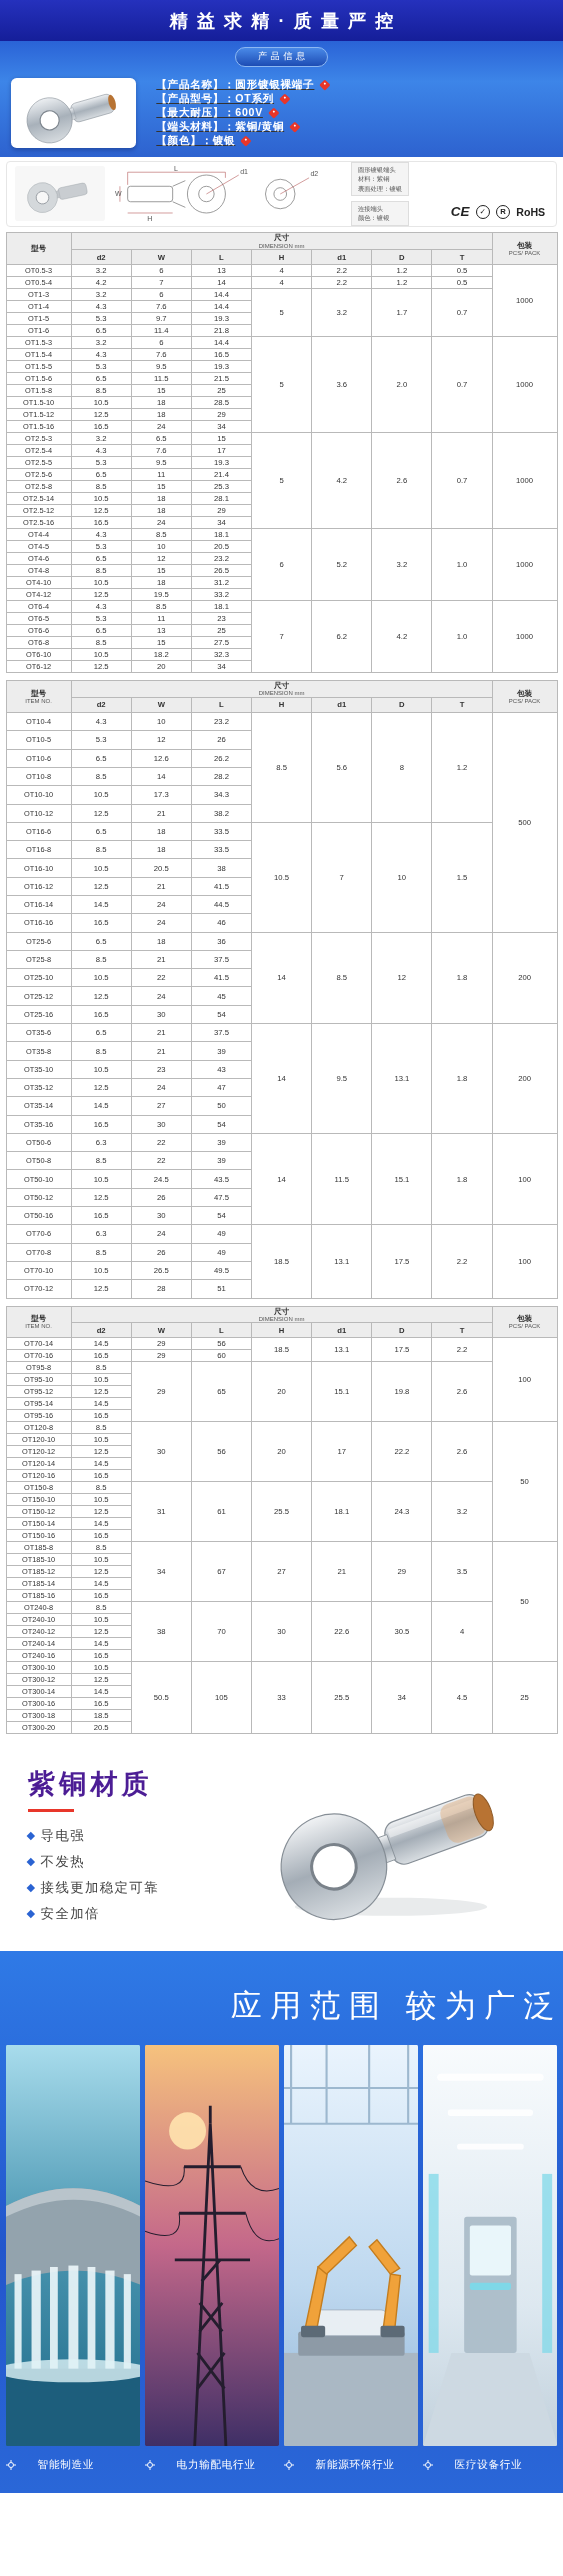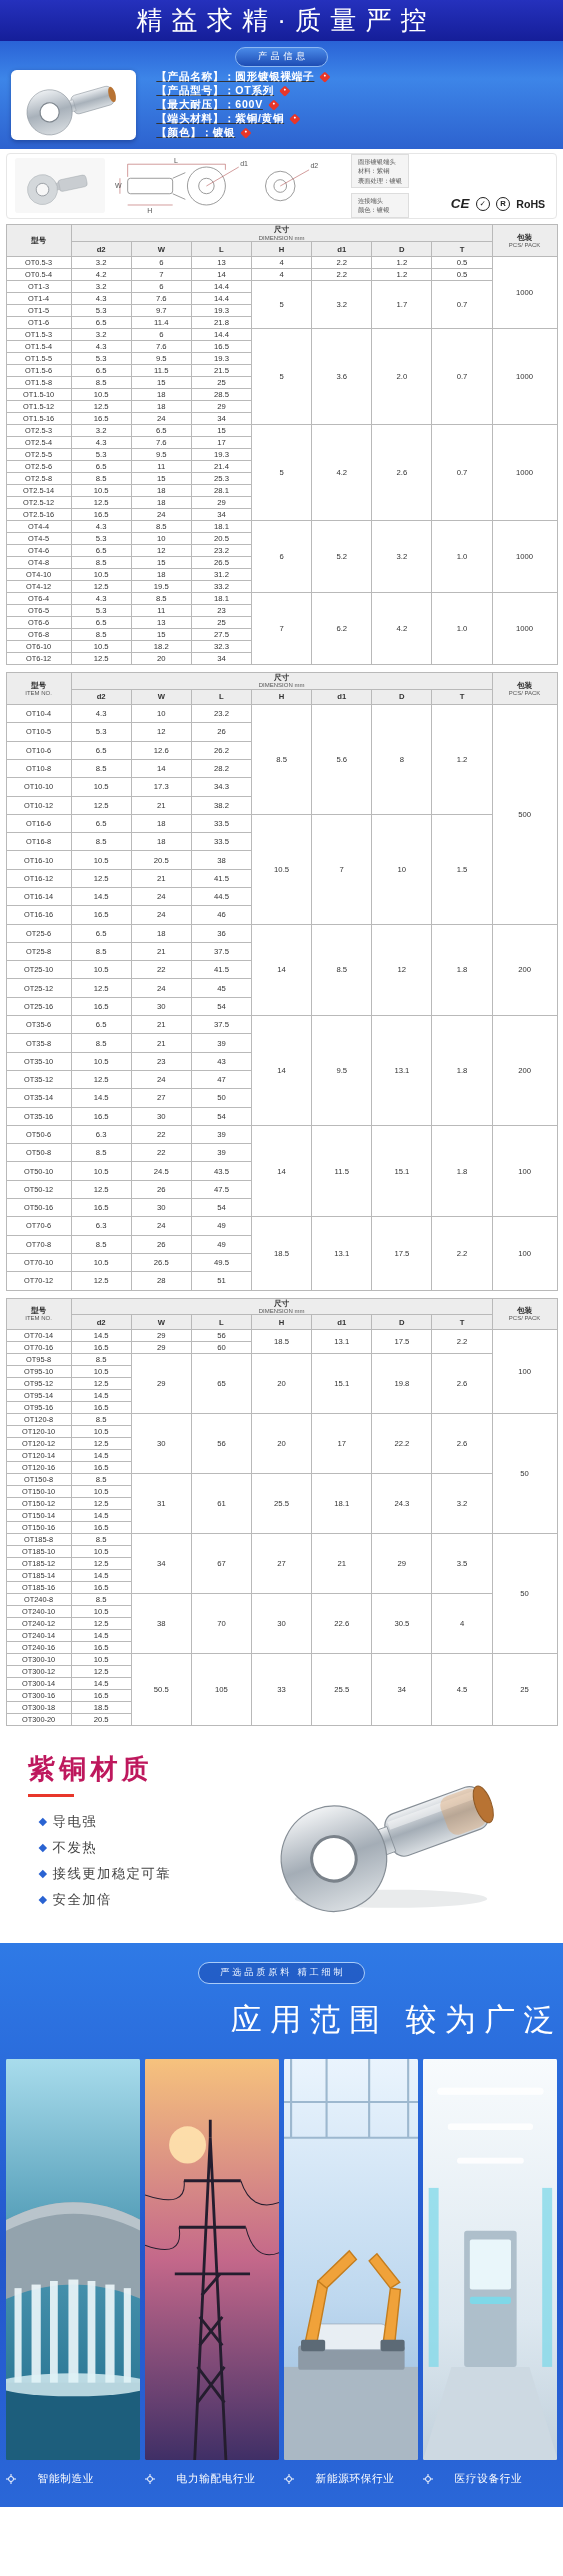--- a/index.html
+++ b/index.html
@@ -8,25 +8,25 @@
   body{
     width:563px;
     font-family:"Liberation Sans","DejaVu Sans",sans-serif;
     background:#ffffff;color:#333;
   }
   .page{width:563px;overflow:hidden;}
 
   
   .topbar{height:41px;background:linear-gradient(180deg,#2531bd 0%,#151e99 100%);
     display:flex;align-items:center;justify-content:center;}
-  .topbar .title{color:#fff;font-size:26px;font-weight:normal;letter-spacing:9.2px;text-indent:9.2px;}
+  .topbar .title{color:#fff;font-size:18px;font-weight:bold;letter-spacing:9.2px;text-indent:9.2px;}
 
   
   .hero{background:linear-gradient(180deg,#2a63d6 0%,#3d85e8 35%,#2d62cf 100%);padding:5.6px 11.3px 8.4px;}
-  .badge-row{display:flex;justify-content:center;margin-bottom:3px;}
+  .badge-row{display:flex;justify-content:center;margin-bottom:11px;}
   .badge{color:#fff;font-size:9.2px;letter-spacing:3.5px;text-indent:3.5px;padding:2.8px 18.3px;
     border:0.7px solid #8db8f2;border-radius:10.6px;
     background:linear-gradient(180deg,#4a8ae8,#1d4cb4);}
   .hero-body{display:flex;gap:20px;align-items:center;}
   .photo-card{width:125px;height:70px;background:#fff;border-radius:5.6px;flex:none;
     display:flex;align-items:center;justify-content:center;box-shadow:0 1.4px 4.2px rgba(0,10,60,.3);}
   .specs{list-style:none;margin:0;padding:0;text-decoration:underline;}
   .specs li{display:flex;align-items:center;gap:7px;height:14px;color:#fff;
     font-size:10.6px;font-weight:bold;letter-spacing:0.7px;}
   .tag{width:7.7px;height:7.7px;background:#e8362a;border-radius:1.4px;transform:rotate(45deg);
@@ -52,23 +52,23 @@
   .spec-table th,.spec-table td{border:0.7px solid #b9b9b9;padding:0 1.4px;overflow:hidden;}
   .spec-table thead th{background:#ededed;height:15px;}
   .h-zh{font-size:7.7px;font-weight:bold;line-height:1.2;}
   .h-en{font-size:6px;font-weight:normal;color:#555;line-height:1.1;}
   .spec-table td{height:12px;background:#fff;}
   .rows-tall td{height:18.3px;}
   .spec-table td.model{font-size:7.4px;}
 
   
   .copper{display:flex;align-items:center;gap:21px;padding:18.3px 28px;height:210px;background:#fff;}
-  .copper-left h2{margin:0 0 11.3px;font-size:27px;color:#be185d;letter-spacing:4.2px;font-weight:bold;}
+  .copper-left h2{margin:0 0 11.3px;font-size:27px;color:#4c1d95;letter-spacing:4.2px;font-weight:bold;}
   .copper-left h2::after{content:"";display:block;width:46px;height:2.8px;background:#e8362a;margin-top:7px;}
-  .copper-points{list-style:none;margin:12px;padding:0;}
+  .copper-points{list-style:none;margin:0;padding:0;}
   .copper-points li{display:flex;align-items:center;gap:7px;font-size:13.4px;color:#444;height:26px;letter-spacing:1.4px;}
   .bullet{width:5.6px;height:5.6px;background:#2a63d2;transform:rotate(45deg);flex:none;}
   .copper-photo{margin-left:auto;width:289px;height:175px;display:flex;align-items:center;justify-content:center;background:#fff;}
 
   
   .bottom{background:linear-gradient(180deg,#2f7ae6 0%,#2356cc 55%,#2a67d8 100%);padding:18.3px 0 0;}
   .pill-row{display:flex;justify-content:center;}
   .pill{padding:3.5px 18.3px;border:0.7px solid #a9ccf8;border-radius:11.3px;color:#eaf2ff;
     font-size:9.2px;letter-spacing:2.8px;text-indent:2.8px;background:rgba(13,52,150,.35);}
   .headline{color:#fff;text-align:right;font-size:31px;font-weight:normal;letter-spacing:8.4px;
@@ -1021,23 +1021,20 @@
           <ellipse cx="227" cy="80" rx="8" ry="19" fill="#b87333" stroke="#8f5a27"></ellipse>
           <rect x="112" y="68" width="18" height="26" fill="url(#gs2)" stroke="#868e96" stroke-width="0.8"></rect>
           <circle cx="70" cy="80" r="52" fill="url(#gs2)" stroke="#868e96" stroke-width="1.2"></circle>
           <circle cx="70" cy="80" r="22" fill="#ffffff" stroke="#7a828a" stroke-width="3"></circle>
         </g>
       </svg>
     </div>
   </section>
 
   <section class="bottom">
-    <div class="pill-row">
-      <span class="pill">严选品质原料 精工细制</span>
-    </div>
     <h2 class="headline">应用范围 较为广泛</h2>
 
     <div class="photos">
       <div class="photo">
         <svg viewBox="0 0 190 560" preserveAspectRatio="none">
           <defs>
               <linearGradient id="pg1" x1="0" y1="0" x2="0" y2="1">
             <stop offset="0" stop-color="#a8dcec"></stop>
                 <stop offset="0.45" stop-color="#4e99b4"></stop>
                 <stop offset="1" stop-color="#1e6a88"></stop>

